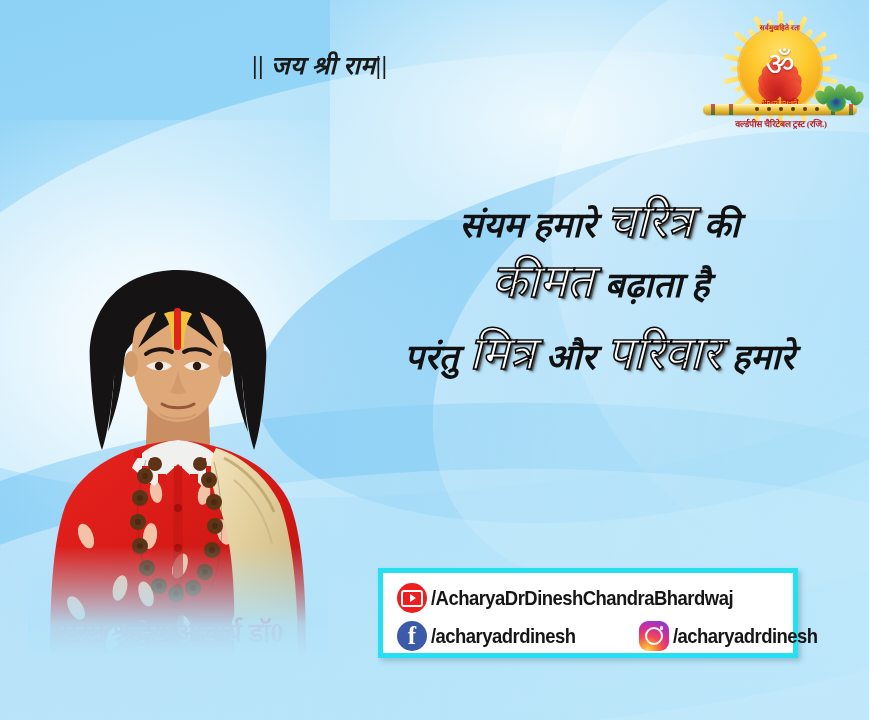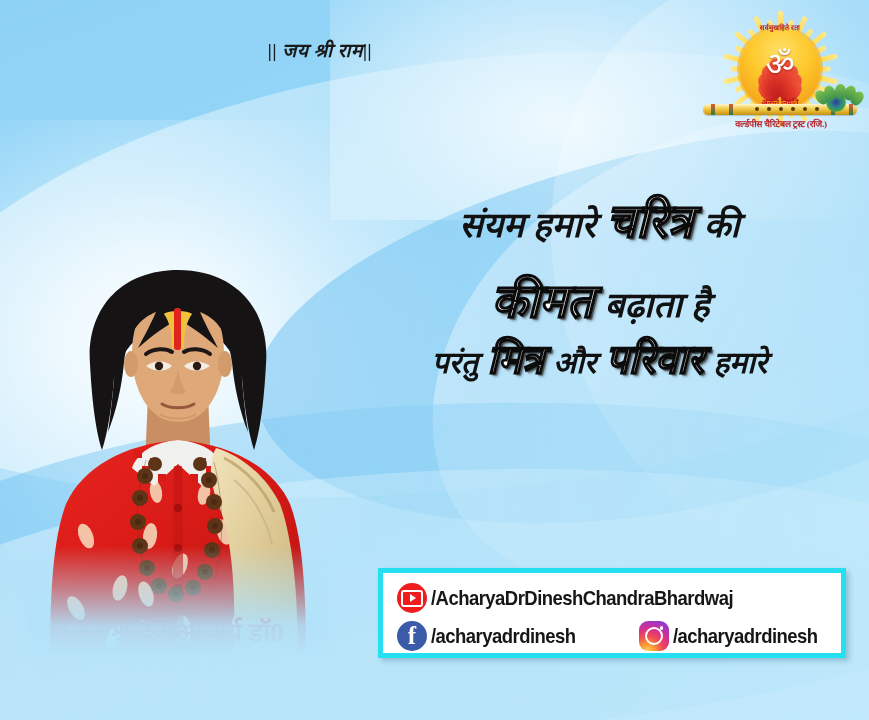--- a/index.html
+++ b/index.html
@@ -83,27 +83,27 @@
     transform: rotate(-24deg);
   }
   .bottom-soft {
     left: 0; bottom: 0; width: 869px; height: 200px;
     background: linear-gradient(to bottom, rgba(190,232,251,0.0), rgba(184,228,250,0.55));
   }
 
   
   .header-line {
     position: absolute;
-    left: 0; top: 37px;
+    left: 0; top: 47px;
     width: 640px;
     text-align: center;
     font-family: "Liberation Serif", "DejaVu Serif", serif;
     font-style: italic;
     font-weight: 700;
-    font-size: 19px;
+    font-size: 25px;
     color: #1a1a1a;
     letter-spacing: 0.5px;
   }
 
   
   .logo-wrap {
     position: absolute;
     left: 697px; top: 4px;
     width: 168px; height: 134px;
   }
@@ -210,27 +210,27 @@
     position: absolute;
     left: 330px; top: 196px;
     width: 539px;
     text-align: center;
     font-family: "Liberation Serif", "DejaVu Serif", serif;
     font-style: italic;
     color: #111111;
   }
   .qline { white-space: nowrap; }
   .q1 { font-size: 35px; font-weight: 700; line-height: 52px; }
-  .q2 { font-size: 35px; font-weight: 700; line-height: 60px; margin-top: 20px; }
-  .q3 { font-size: 30px; font-weight: 700; line-height: 48px; }
+  .q2 { font-size: 35px; font-weight: 700; line-height: 60px; }
+  .q3 { font-size: 35px; font-weight: 700; line-height: 76px; }
   .q4 { font-size: 33px; font-weight: 700; line-height: 54px; }
 
   .big {
     font-size: 1.33em;
-    font-weight: 700;
+    font-weight: 400;
     color: #ffffff;
     -webkit-text-stroke: 1.6px #0b0b0b;
     text-shadow:
        1px 1px 0 #555,
        2px 2px 1px rgba(40,40,40,0.65),
        3px 3px 3px rgba(0,0,0,0.35);
     padding: 0 2px;
   }
 
   
@@ -256,21 +256,21 @@
     font-size: 27px;
     line-height: 38px;
     color: #d00b12;
     text-shadow: 0 1px 1px rgba(255,255,255,0.6);
   }
 
   
   .social-box {
     position: absolute;
     left: 378px; top: 568px;
-    width: 468px; height: 90px;
+    width: 420px; height: 90px;
     background: #ffffff;
     border: 5px solid #24e0f0;
     box-shadow: 3px 3px 5px rgba(40,90,120,0.28);
     box-sizing: border-box;
     padding: 6px 0 0 14px;
   }
   .social-row { display: flex; align-items: center; height: 38px; }
   .social-item { display: flex; align-items: center; }
   .social-item + .social-item { margin-left: 44px; }
   .handle {

